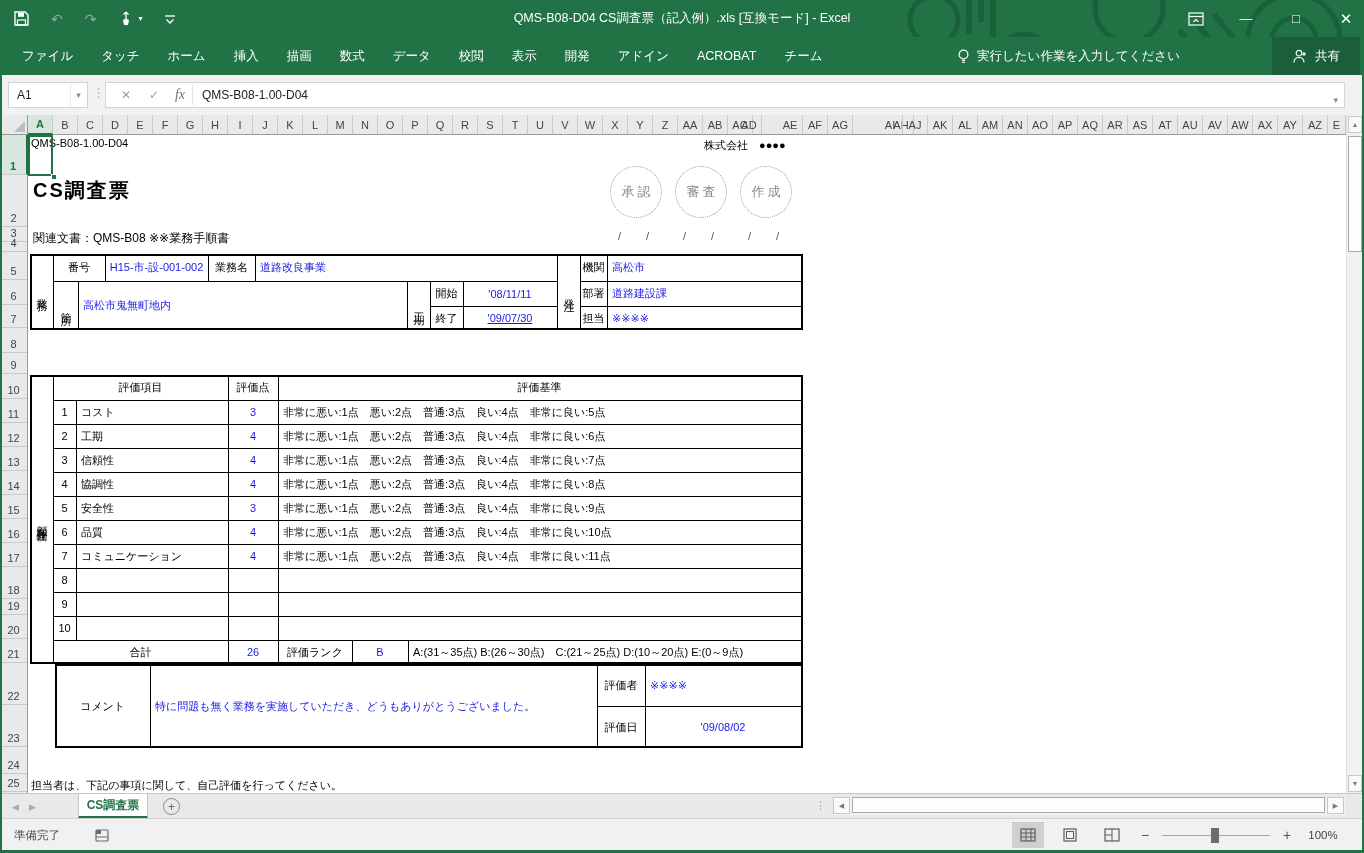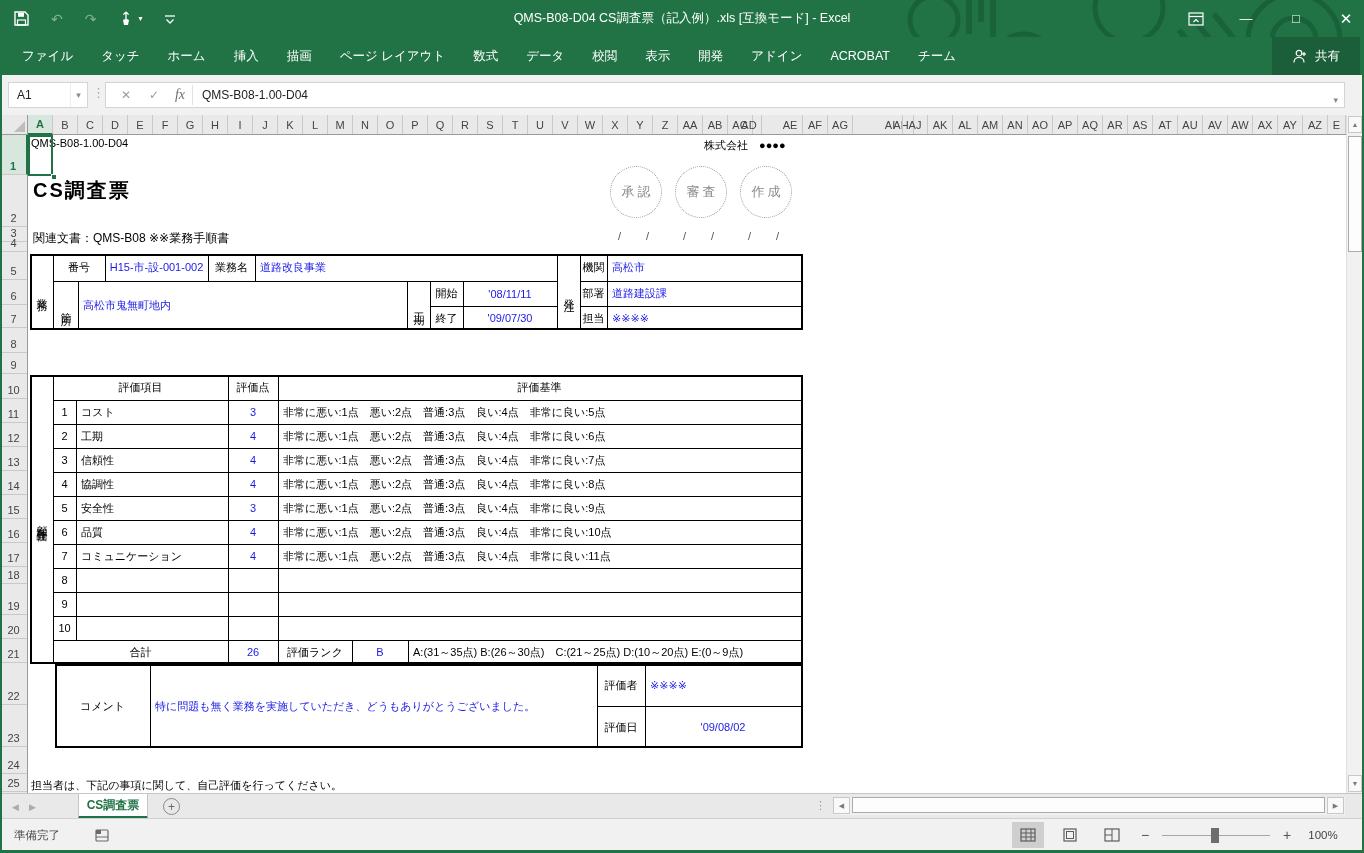--- a/index.html
+++ b/index.html
@@ -171,30 +171,37 @@
     </div>
   </div>
 
   <div id="ribbonrow">
     <div id="ribbontabs">
         <span class="rtab">ファイル</span>
         <span class="rtab">タッチ</span>
         <span class="rtab">ホーム</span>
         <span class="rtab">挿入</span>
         <span class="rtab">描画</span>
-        <span class="rtab">ページ レイアウト</span>
         <span class="rtab">数式</span>
         <span class="rtab">データ</span>
         <span class="rtab">校閲</span>
         <span class="rtab">表示</span>
         <span class="rtab">開発</span>
         <span class="rtab">アドイン</span>
         <span class="rtab">ACROBAT</span>
         <span class="rtab">チーム</span>
       </div>
+    <div id="tellme" style="position:absolute;left:935px;top:0;height:38px">
+      <svg width="13" height="15" viewBox="0 0 13 15">
+          <circle cx="6.5" cy="5.5" r="4.4" fill="none" stroke="#fff" stroke-width="1.2"></circle>
+          <line x1="4.8" y1="11.4" x2="8.2" y2="11.4" stroke="#fff" stroke-width="1.2"></line>
+          <line x1="5.2" y1="13.4" x2="7.8" y2="13.4" stroke="#fff" stroke-width="1.2"></line>
+        </svg>
+      <span>実行したい作業を入力してください</span>
+    </div>
     <div id="share-btn">
       <svg width="16" height="15" viewBox="0 0 16 15">
           <circle cx="7" cy="4.2" r="2.8" fill="none" stroke="#fff" stroke-width="1.2"></circle>
           <path d="M2 13.5 q0 -5 5 -5 q5 0 5 5" fill="none" stroke="#fff" stroke-width="1.2"></path>
           <line x1="12" y1="3" x2="12" y2="7" stroke="#fff" stroke-width="1.2"></line>
           <line x1="10" y1="5" x2="14" y2="5" stroke="#fff" stroke-width="1.2"></line>
         </svg>
       <span>共有</span>
     </div>
   </div>
@@ -280,21 +287,21 @@
       <div class="row-h" style="top: 194px; height: 24px;">8</div>
       <div class="row-h" style="top: 219px; height: 20px;">9</div>
       <div class="row-h" style="top: 240px; height: 24px;">10</div>
       <div class="row-h" style="top: 265px; height: 23px;">11</div>
       <div class="row-h" style="top: 289px; height: 23px;">12</div>
       <div class="row-h" style="top: 313px; height: 23px;">13</div>
       <div class="row-h" style="top: 337px; height: 23px;">14</div>
       <div class="row-h" style="top: 361px; height: 23px;">15</div>
       <div class="row-h" style="top: 385px; height: 23px;">16</div>
       <div class="row-h" style="top: 409px; height: 23px;">17</div>
-      <div class="row-h" style="top: 433px; height: 16px;">18</div>
+      <div class="row-h" style="top: 433px; height: 31px;">18</div>
       <div class="row-h" style="top: 457px; height: 23px;">19</div>
       <div class="row-h" style="top: 481px; height: 23px;">20</div>
       <div class="row-h" style="top: 505px; height: 23px;">21</div>
       <div class="row-h" style="top: 529px; height: 41px;">22</div>
       <div class="row-h" style="top: 571px; height: 41px;">23</div>
       <div class="row-h" style="top: 613px; height: 26px;">24</div>
       <div class="row-h" style="top: 640px; height: 17px;">25</div>
     </div>
 
   <div id="sheet">
@@ -332,21 +339,21 @@
       <div class="cell" style="left: 25px; top: 119px; width: 52px; height: 27px;">番号</div>
       <div class="cell blue" style="left: 77px; top: 119px; width: 103px; height: 27px;">H15-市-設-001-002</div>
       <div class="cell" style="left: 180px; top: 119px; width: 47px; height: 27px;">業務名</div>
       <div class="cell blue left" style="left: 227px; top: 119px; width: 302px; height: 27px;">道路改良事業</div>
       <div class="cell vtext" style="left: 25px; top: 146px; width: 25px; height: 49px;">箇所</div>
       <div class="cell blue left" style="left: 50px; top: 146px; width: 329px; height: 49px;">高松市鬼無町地内</div>
       <div class="cell vtext" style="left: 379px; top: 146px; width: 23px; height: 49px;">工期</div>
       <div class="cell" style="left: 402px; top: 146px; width: 33px; height: 25px;">開始</div>
       <div class="cell blue" style="left: 435px; top: 146px; width: 94px; height: 25px;">'08/11/11</div>
       <div class="cell" style="left: 402px; top: 171px; width: 33px; height: 24px;">終了</div>
-      <div class="cell blue" style="left: 435px; top: 171px; width: 94px; height: 24px;">'09/07/30</div>
+      <div class="cell blue" style="left: 435px; top: 171px; width: 94px; height: 24px; text-decoration: underline;">'09/07/30</div>
       <div class="cell vtext" style="left: 529px; top: 119px; width: 23px; height: 76px;">発注</div>
       <div class="cell" style="left: 552px; top: 119px; width: 27px; height: 27px;">機関</div>
       <div class="cell blue left" style="left: 579px; top: 119px; width: 196px; height: 27px;">高松市</div>
       <div class="cell" style="left: 552px; top: 146px; width: 27px; height: 25px;">部署</div>
       <div class="cell blue left" style="left: 579px; top: 146px; width: 196px; height: 25px;">道路建設課</div>
       <div class="cell" style="left: 552px; top: 171px; width: 27px; height: 24px;">担当</div>
       <div class="cell blue left" style="left: 579px; top: 171px; width: 196px; height: 24px;">※※※※</div>
       <div class="hl2" style="left: 2px; top: 240px; width: 773px;"></div>
       <div class="hl2" style="left: 2px; top: 527px; width: 773px;"></div>
       <div class="vl2" style="left: 2px; top: 240px; height: 289px;"></div>

